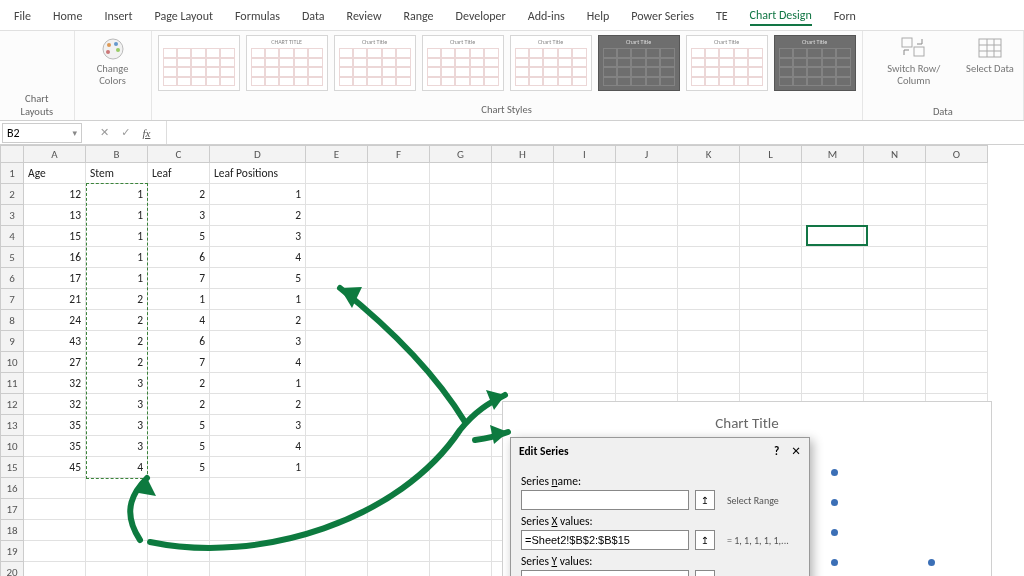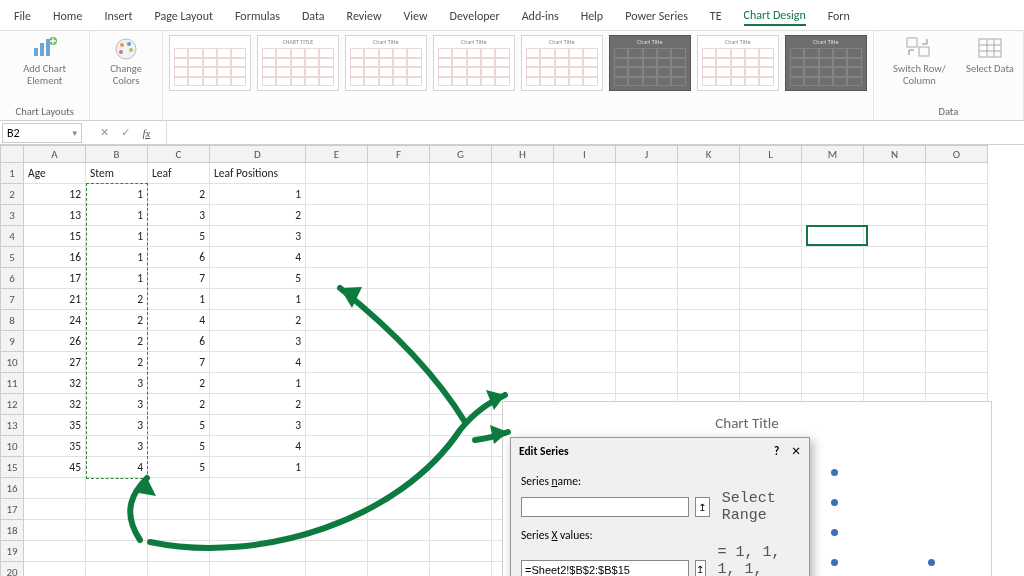--- a/index.html
+++ b/index.html
@@ -63,65 +63,53 @@
   
   .dialog { position:absolute; left:510px; top:292px; width:300px; background:#f0f0f0; border:1px solid #999; box-shadow: 3px 3px 10px rgba(0,0,0,0.3); font-size:11.5px;}
   .dlg-title{display:flex;justify-content:space-between;align-items:flex-start;padding:6px 8px;font-weight:600;}
   .dlg-title .xh{display:flex;gap:12px;font-weight:normal;}
   .dlg-body{padding:6px 10px 10px 10px;}
   .dlg-row{margin:4px 0;}
   .lbl{display:block;margin-bottom:2px;}
   .inline{display:flex;align-items:center;gap:6px;}
   .txf{flex:0 0 168px;border:1px solid #888;background:#fff;padding:2px 3px;font-size:11px;height:20px;}
   .rangebtn{width:20px;height:20px;border:1px solid #888;background:#fff;display:flex;align-items:center;justify-content:center;font-size:10px;}
-  .helper{color:#555;font-size:15px;margin-left:6px;font-family:Liberation Mono, monospace;}
+  .helper{color:#555;font-size:10px;margin-left:6px;}
 
   
   svg.anno{position:absolute;inset:0;width:1024px;height:576px;pointer-events:none;}
   .anno path{stroke:#0d7a3f;fill:none;stroke-width:6;stroke-linecap:round;}
   .anno polygon{fill:#0d7a3f;}
 
   .u { text-decoration: underline; }
 </style>
 </head>
 <body>
 
 <div class="tabs">
   <span class="tab">File</span>
   <span class="tab">Home</span>
   <span class="tab">Insert</span>
   <span class="tab">Page Layout</span>
   <span class="tab">Formulas</span>
   <span class="tab">Data</span>
   <span class="tab">Review</span>
-  <span class="tab">View</span>
+  <span class="tab">Range</span>
   <span class="tab">Developer</span>
   <span class="tab">Add-ins</span>
   <span class="tab">Help</span>
   <span class="tab">Power Series</span>
   <span class="tab">TE</span>
   <span class="tab active">Chart Design</span>
   <span class="tab">Forn</span>
 </div>
 
 <div class="ribbon">
   <div class="group">
     <div class="group-buttons">
-      <div class="big-btn">
-        <span class="ic">
-          <svg width="28" height="26">
-              <rect x="3" y="13" width="4" height="8" fill="#6aa6d8"></rect>
-              <rect x="9" y="8" width="4" height="13" fill="#6aa6d8"></rect>
-              <rect x="15" y="4" width="4" height="17" fill="#6aa6d8"></rect>
-              <circle cx="22" cy="6" r="4" fill="#6dbb6d"></circle>
-              <path d="M22 3v6M19 6h6" stroke="#fff" stroke-width="1.3"></path>
-            </svg>
-        </span>
-        <span>Add Chart Element</span>
-      </div>
     </div>
     <div class="group-label">Chart Layouts</div>
   </div>
 
   <div class="group">
     <div class="group-buttons">
       <div class="big-btn">
         <span class="ic">
           <svg width="28" height="26">
               <circle cx="14" cy="14" r="10" fill="#f2f2f2" stroke="#bbb"></circle>
@@ -333,20 +321,21 @@
             <div></div>
             <div></div>
             <div></div>
             <div></div>
             <div></div>
             <div></div>
             <div></div>
           </div>
         </div>
     </div>
+    <div class="group-label">Chart Styles</div>
   </div>
 
   <div class="group">
     <div class="group-buttons">
       <div class="big-btn">
         <span class="ic">
           <svg width="28" height="26">
               <rect x="2" y="3" width="10" height="9" fill="none" stroke="#aaa"></rect>
               <rect x="14" y="12" width="10" height="9" fill="none" stroke="#aaa"></rect>
               <path d="M9 15 L4 15 L4 20" fill="none" stroke="#888"></path>
@@ -544,21 +533,21 @@
         <div class="cell" style="width: 62px;"></div>
         <div class="cell" style="width: 62px;"></div>
         <div class="cell" style="width: 62px;"></div>
         <div class="cell" style="width: 62px;"></div>
         <div class="cell" style="width: 62px;"></div>
         <div class="cell" style="width: 62px;"></div>
         <div class="cell" style="width: 62px;"></div>
       </div>
       <div class="row">
         <div class="rh">9</div>
-        <div class="cell txt-r" style="width: 62px;">26</div>
+        <div class="cell txt-r" style="width: 62px;">43</div>
         <div class="cell txt-r" style="width: 62px;">2</div>
         <div class="cell txt-r" style="width: 62px;">6</div>
         <div class="cell txt-r" style="width: 96px;">3</div>
         <div class="cell" style="width: 62px;"></div>
         <div class="cell" style="width: 62px;"></div>
         <div class="cell" style="width: 62px;"></div>
         <div class="cell" style="width: 62px;"></div>
         <div class="cell" style="width: 62px;"></div>
         <div class="cell" style="width: 62px;"></div>
         <div class="cell" style="width: 62px;"></div>

